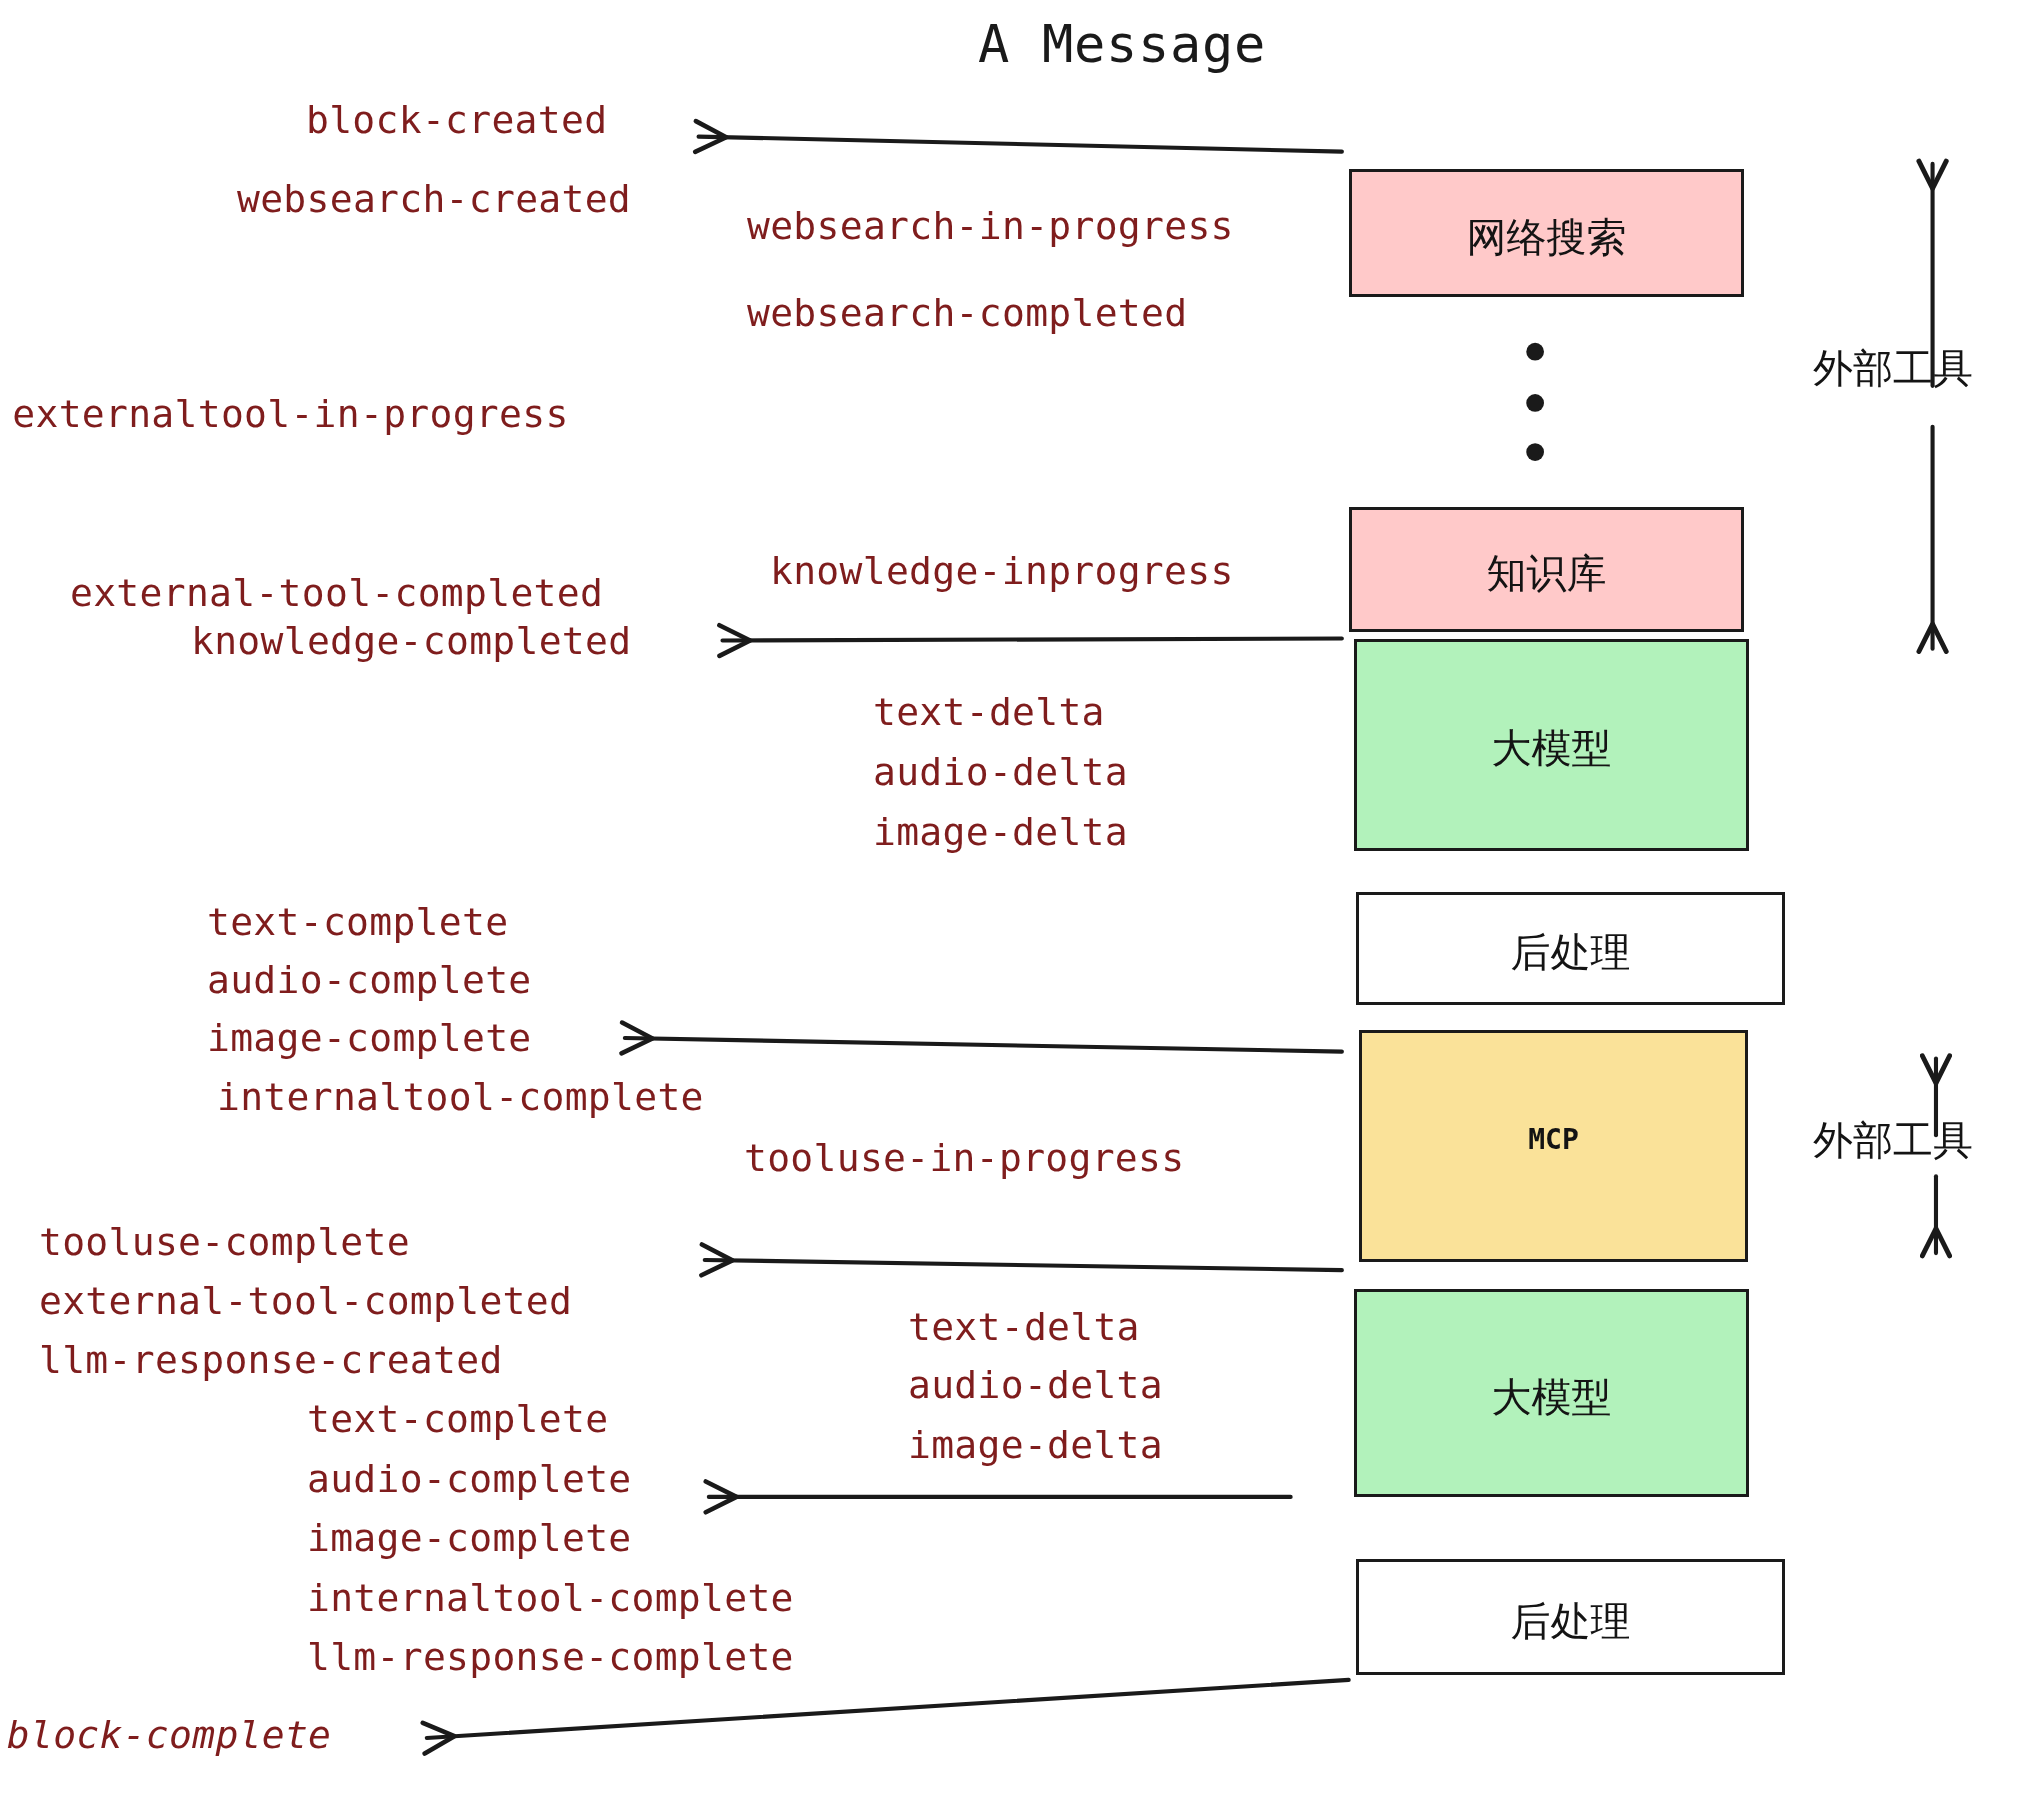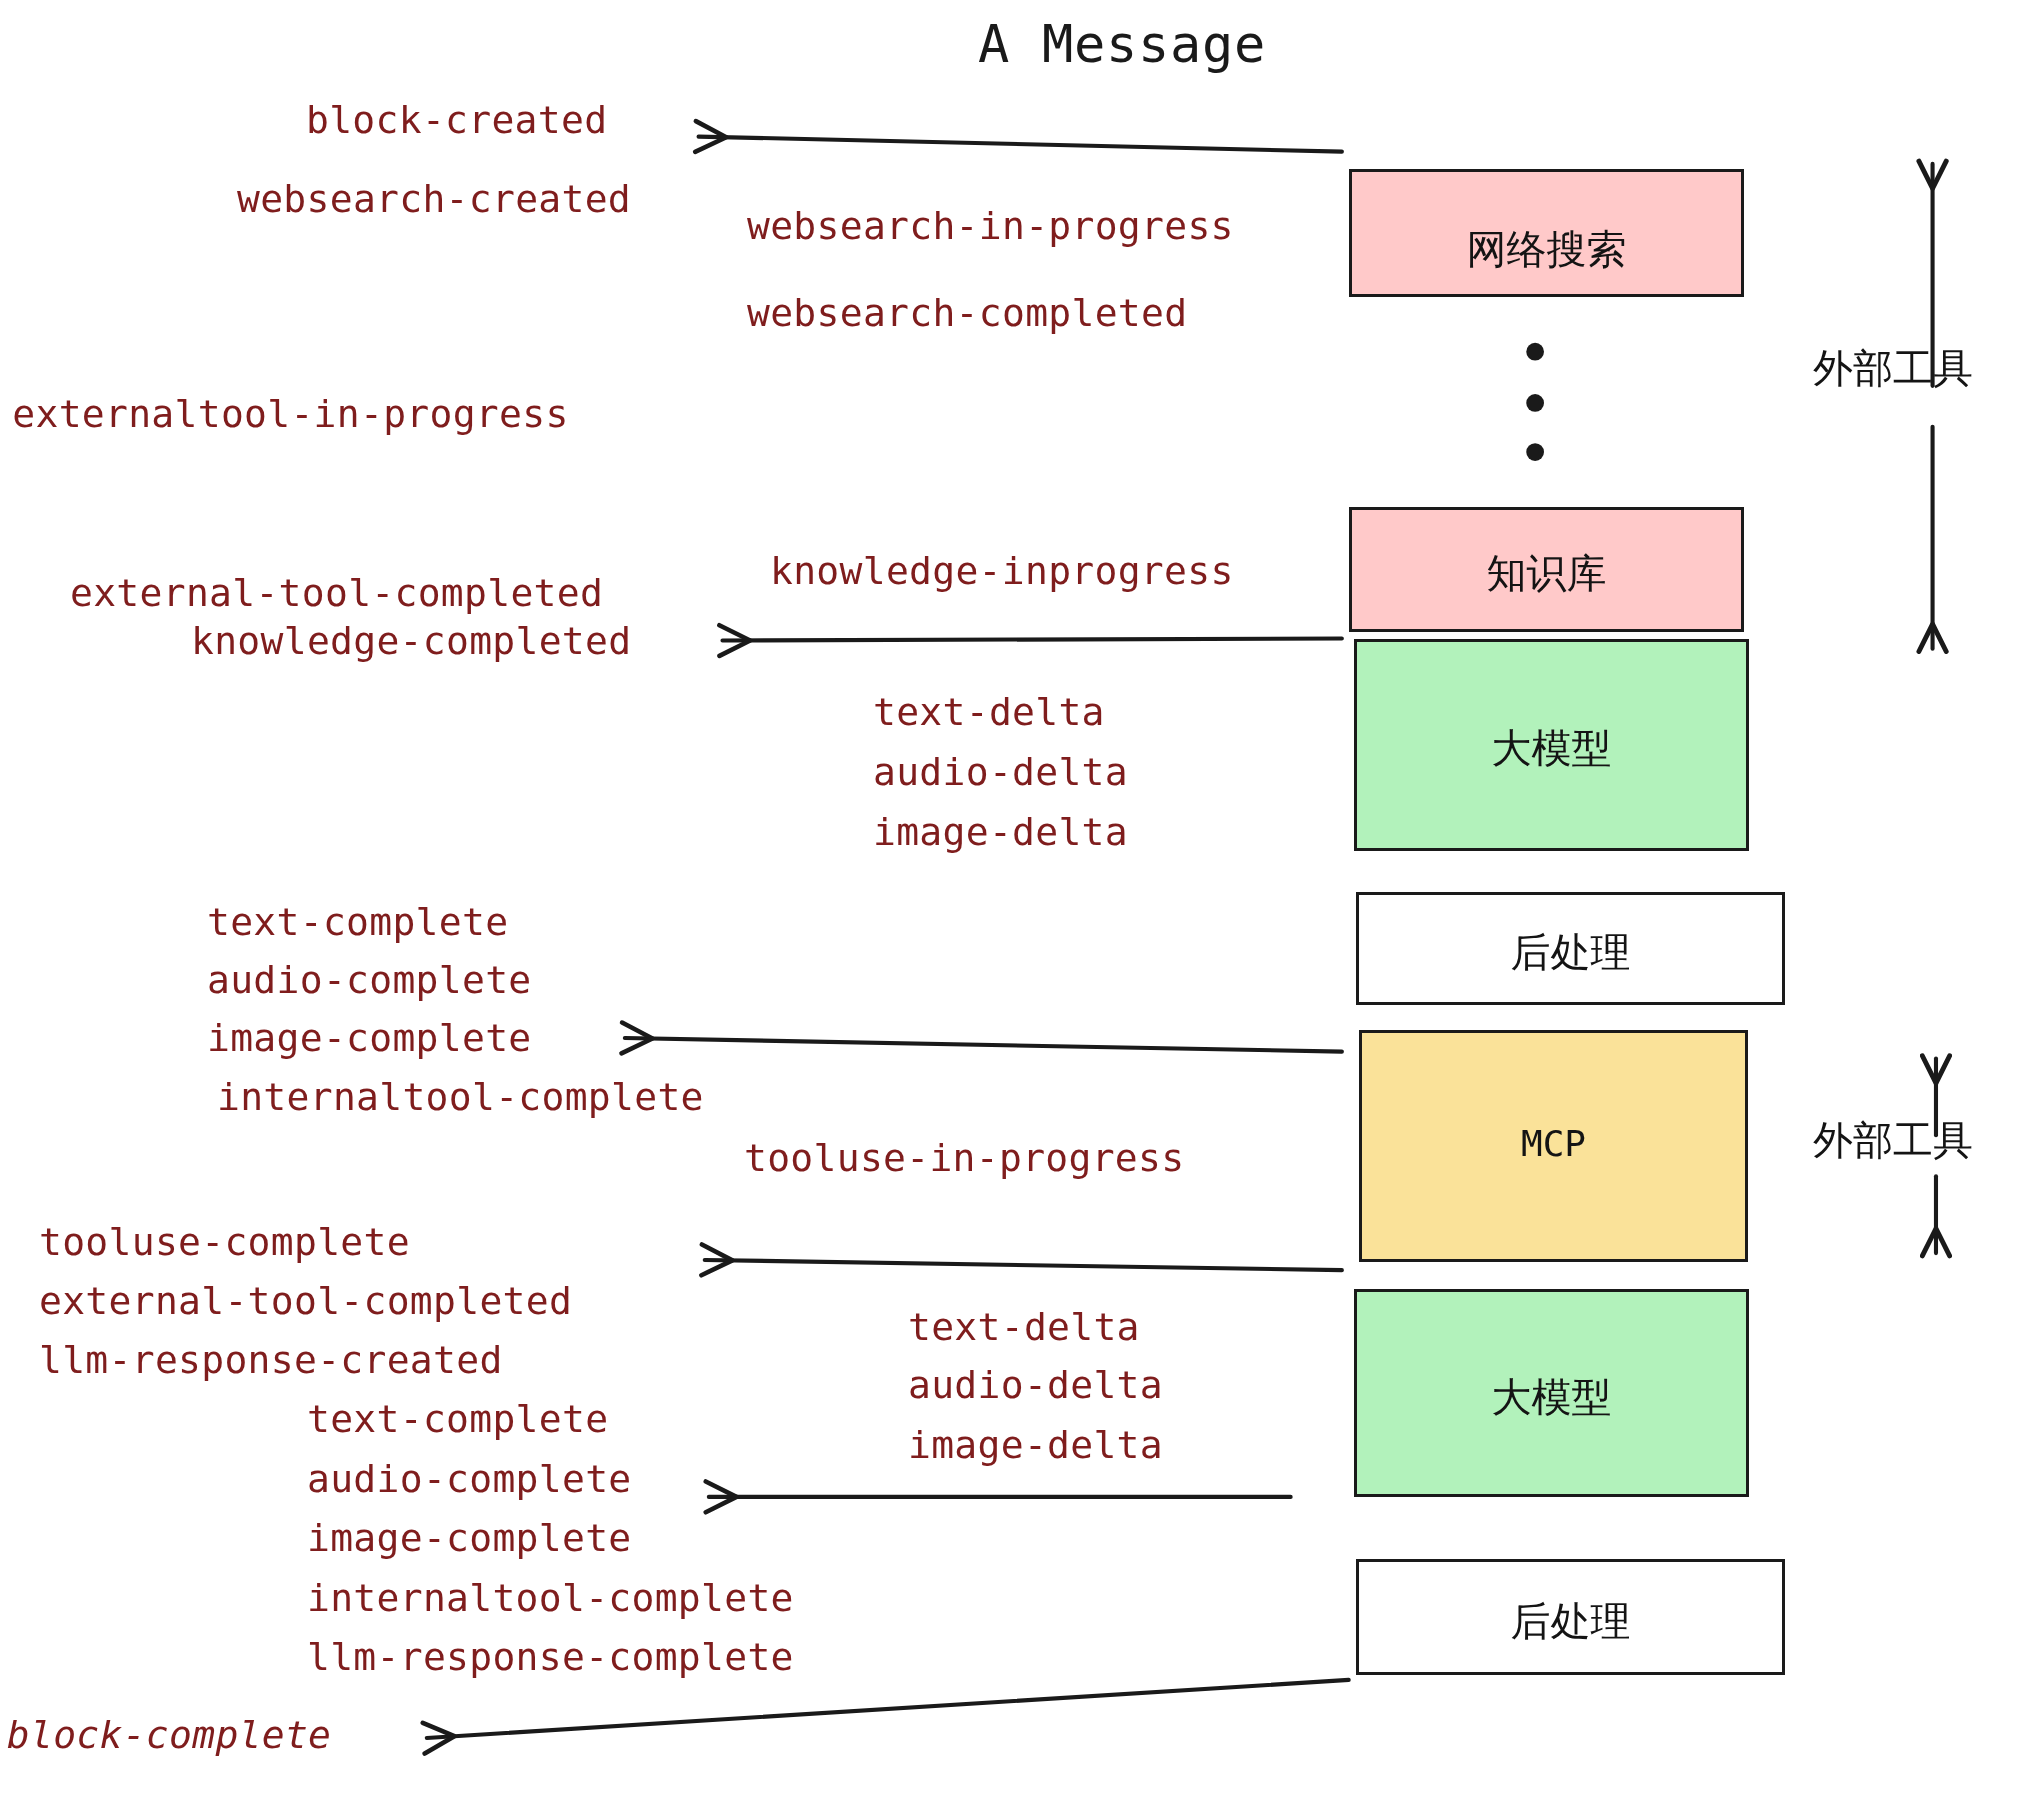--- a/index.html
+++ b/index.html
@@ -44,22 +44,22 @@
     position: absolute;
     font-family: "DejaVu Sans", "Liberation Sans", sans-serif;
     font-size: 40px;
     color: #141414;
     white-space: pre;
     text-align: center;
     pointer-events: none;
   }
   .mcplabel {
     font-family: "DejaVu Sans Mono", "Liberation Mono", monospace;
-    font-size: 36px;
-    font-weight: normal;
+    font-size: 28px;
+    font-weight: bold;
   }
   .sidelabel {
     position: absolute;
     font-family: "DejaVu Sans", "Liberation Sans", sans-serif;
     font-size: 40px;
     color: #141414;
     white-space: pre;
     text-align: right;
   }
   .node {
@@ -101,21 +101,21 @@
       </g>
     <g id="ellipsis-dots" fill="#1A1A1A">
         <circle cx="2248" cy="515" r="13"></circle>
         <circle cx="2248" cy="590" r="13"></circle>
         <circle cx="2248" cy="662" r="13"></circle>
       </g>
   </svg>
 
   <div id="nodes-root">
       <div class="node" style="left: 1349px; top: 169px; width: 395px; height: 128px; background: rgb(255, 201, 201);"></div>
-      <div class="boxlabel" style="left: 1349px; top: 210px; width: 395px; margin-top: 12px;">网络搜索</div>
+      <div class="boxlabel" style="left: 1349px; top: 210px; width: 395px;">网络搜索</div>
       <div class="node" style="left: 1349px; top: 507px; width: 395px; height: 125px; background: rgb(255, 201, 201);"></div>
       <div class="boxlabel" style="left: 1349px; top: 546px; width: 395px;">知识库</div>
       <div class="node" style="left: 1354px; top: 639px; width: 395px; height: 212px; background: rgb(178, 242, 187);"></div>
       <div class="boxlabel" style="left: 1354px; top: 721px; width: 395px;">大模型</div>
       <div class="node" style="left: 1356px; top: 892px; width: 429px; height: 113px; background: rgb(255, 255, 255);"></div>
       <div class="boxlabel" style="left: 1356px; top: 925px; width: 429px;">后处理</div>
       <div class="node" style="left: 1359px; top: 1030px; width: 389px; height: 232px; background: rgb(250, 226, 153);"></div>
       <div class="boxlabel mcplabel" style="left: 1359px; top: 1123px; width: 389px;">MCP</div>
       <div class="node" style="left: 1354px; top: 1289px; width: 395px; height: 208px; background: rgb(178, 242, 187);"></div>
       <div class="boxlabel" style="left: 1354px; top: 1370px; width: 395px;">大模型</div>

